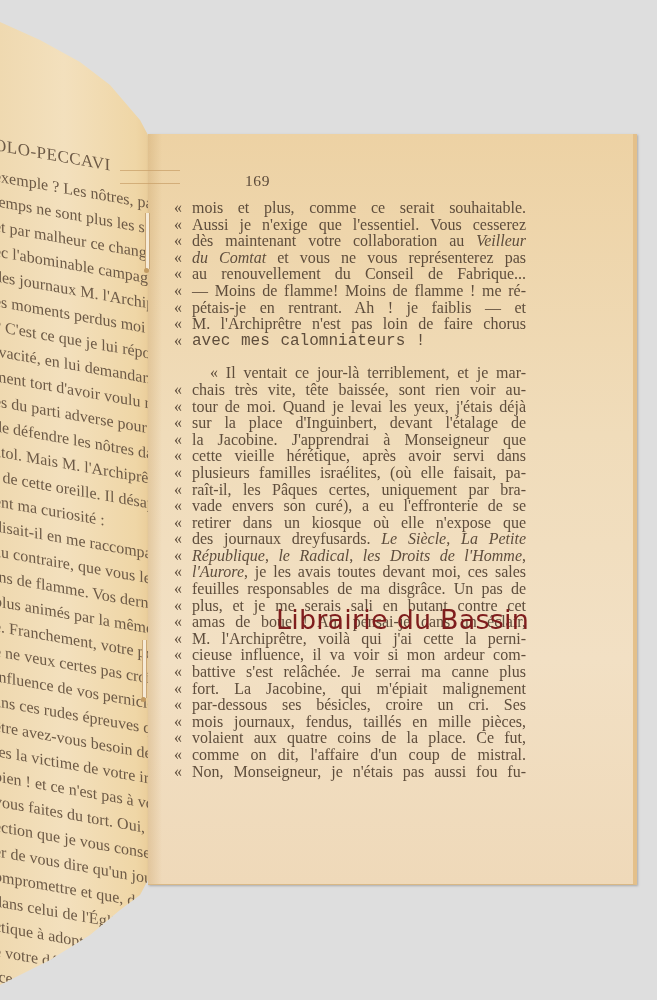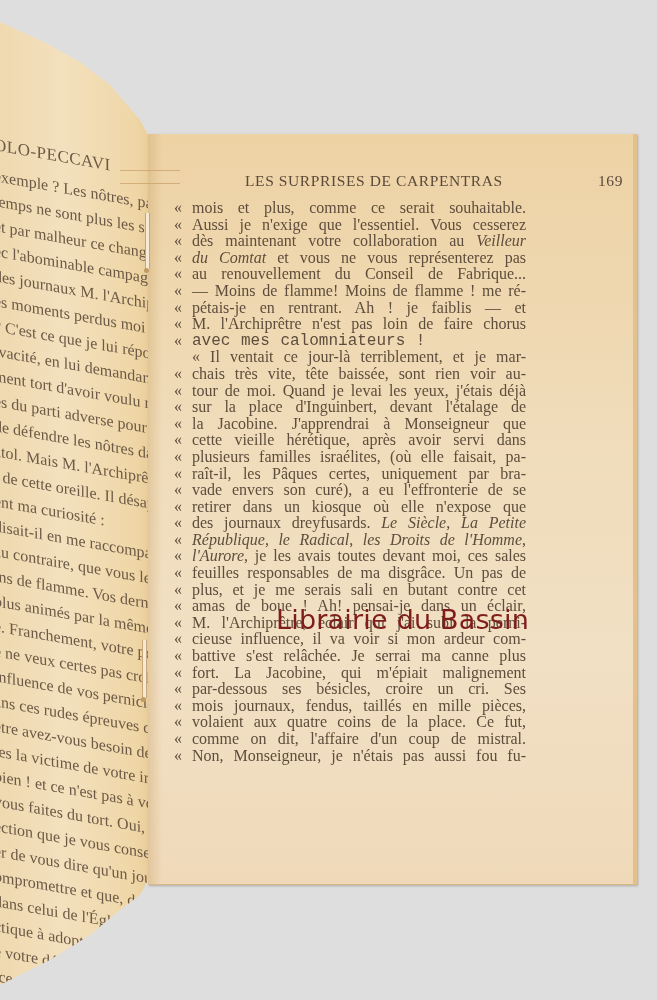--- a/index.html
+++ b/index.html
@@ -119,21 +119,20 @@
           <div class="left-line">ctique à adopter. Nous n'avons</div>
           <div class="left-line">e votre dévouement et de votre</div>
           <div class="left-line">ice. Mais je ne sais si vos af-</div>
           <div class="left-line">rmettraient une absence d'un</div>
         </div>
     </div>
   </div>
 
   <div class="right-page">
     <div class="running-head">
-      <span>LES SURPRISES DE CARPENTRAS</span>
       <span>169</span>
     </div>
     <div class="body-text" id="right-lines">
         <div class="tline">
           <span class="q">«</span>
           <span class="t">mois et plus, comme ce serait souhaitable.</span>
         </div>
         <div class="tline">
           <span class="q">«</span>
           <span class="t">Aussi je n'exige que l'essentiel. Vous cesserez</span>
@@ -159,21 +158,21 @@
           <span class="t">pétais-je en rentrant. Ah ! je faiblis — et</span>
         </div>
         <div class="tline">
           <span class="q">«</span>
           <span class="t">M. l'Archiprêtre n'est pas loin de faire chorus</span>
         </div>
         <div class="tline last">
           <span class="q">«</span>
           <span class="t">avec mes calomniateurs !</span>
         </div>
-        <div class="tline para" style="margin-top: 0px; flex-direction: column;">
+        <div class="tline para" style="margin-top: 16px;">
           <span class="q"></span>
           <span class="t" style="padding-left: 18px;">« Il ventait ce jour-là terriblement, et je mar-</span>
         </div>
         <div class="tline">
           <span class="q">«</span>
           <span class="t">chais très vite, tête baissée, sont rien voir au-</span>
         </div>
         <div class="tline">
           <span class="q">«</span>
           <span class="t">tour de moi. Quand je levai les yeux, j'étais déjà</span>
@@ -225,21 +224,21 @@
         <div class="tline">
           <span class="q">«</span>
           <span class="t">plus, et je me serais sali en butant contre cet</span>
         </div>
         <div class="tline">
           <span class="q">«</span>
           <span class="t">amas de boue ! Ah! pensai-je dans un éclair,</span>
         </div>
         <div class="tline">
           <span class="q">«</span>
-          <span class="t">M. l'Archiprêtre, éclair qui j'ai subi la perni-</span>
+          <span class="t">M. l'Archiprêtre, voilà qui j'ai cette la perni-</span>
         </div>
         <div class="tline">
           <span class="q">«</span>
           <span class="t">cieuse influence, il va voir si mon ardeur com-</span>
         </div>
         <div class="tline">
           <span class="q">«</span>
           <span class="t">battive s'est relâchée. Je serrai ma canne plus</span>
         </div>
         <div class="tline">

